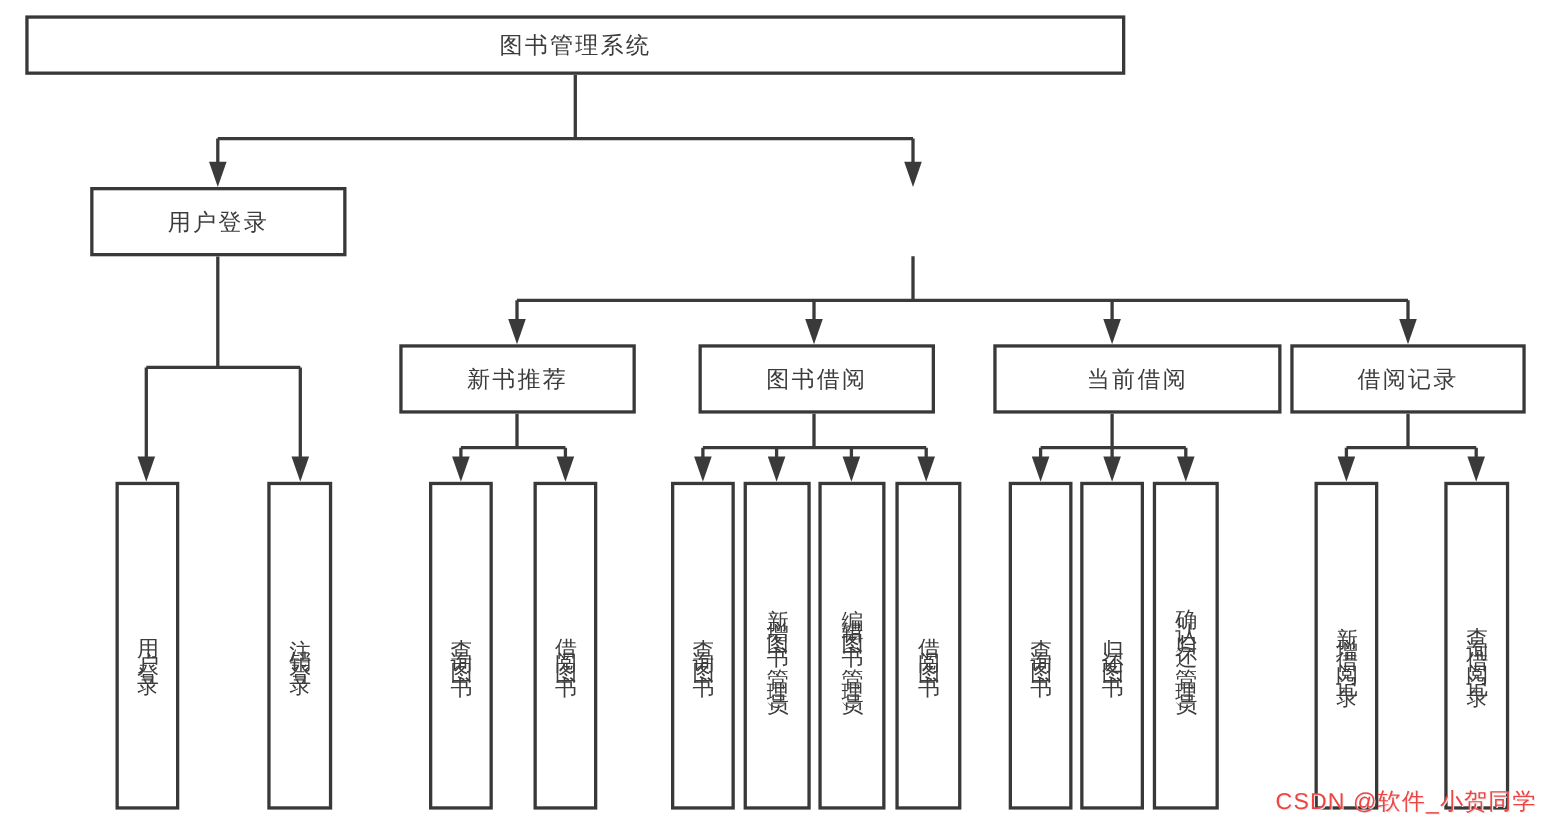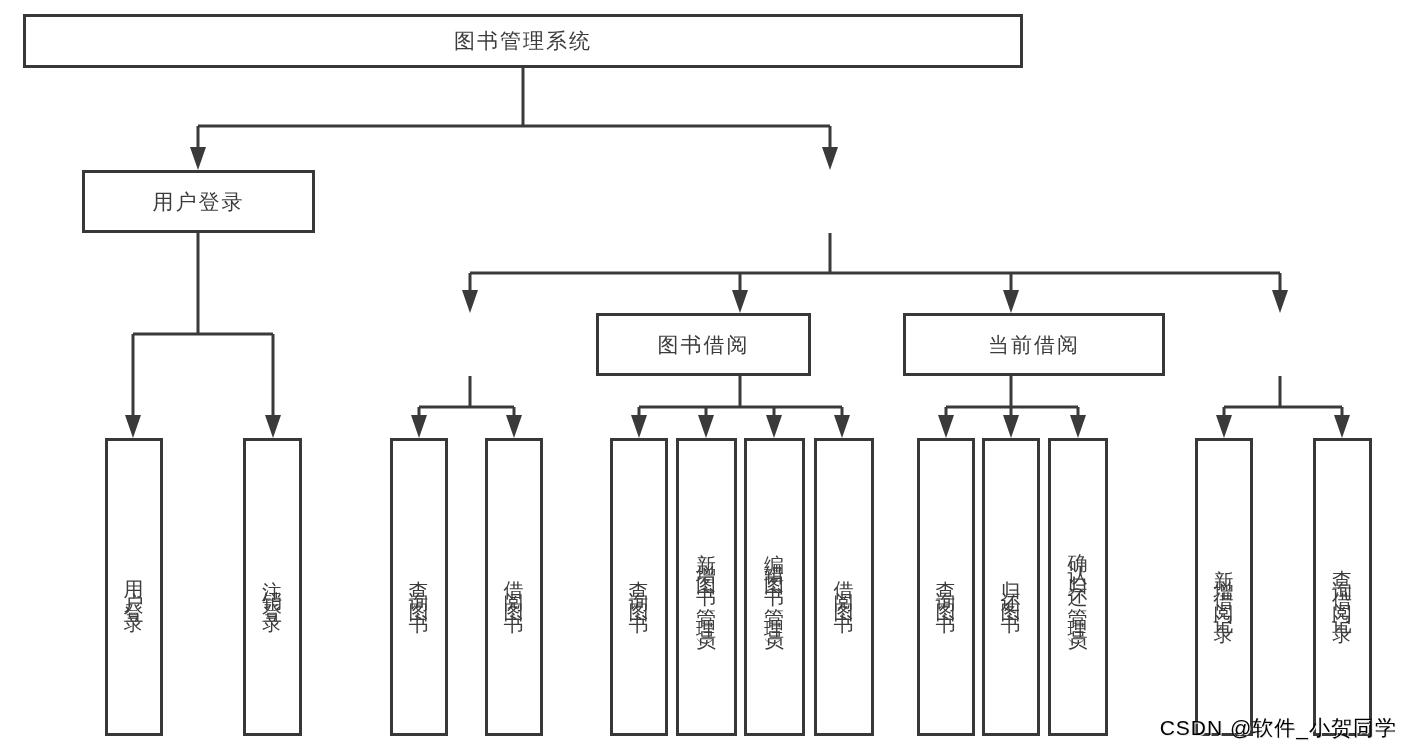--- a/index.html
+++ b/index.html
@@ -33,21 +33,21 @@
     top:438px; height:298px;
     writing-mode:vertical-rl;
     text-orientation:mixed;
     font-size:20px;
     letter-spacing:11px;
     line-height:1;
   }
   .watermark {
     position:absolute;
     top:714px; right:8px;
-    color:#000000;
+    color:#ef4444;
     font-size:21px;
     letter-spacing:1px;
     text-shadow:1px 1px 0 #e9e9e9;
     z-index:5;
     white-space:nowrap;
   }
 </style>
 </head>
 <body>
 
@@ -93,22 +93,24 @@
     <polygon points="1070,415 1086,415 1078,438"></polygon>
 
     <polygon points="1216,415 1232,415 1224,438"></polygon>
     <polygon points="1334,415 1350,415 1342,438"></polygon>
   </svg>
 
   <div class="node h" style="left:23px; top:14px; width:1000px; height:54px">图书管理系统</div>
 
   <div class="node h" style="left:82px; width:233px">用户登录</div>
 
-  <div class="node l3" style="left:596px; width:215px">图书借阅</div>
+  <div class="node l3" style="left:363px; width:215px">新书推荐</div>
+  <div class="node l3" style="left:635px; width:215px">图书借阅</div>
   <div class="node l3" style="left:903px; width:262px">当前借阅</div>
+  <div class="node l3" style="left:1173px; width:214px">借阅记录</div>
 
   <div class="node v" style="left:105px; width:58px">用户登录</div>
   <div class="node v" style="left:243px; width:59px">注销登录</div>
 
   <div class="node v" style="left:390px; width:58px">查询图书</div>
   <div class="node v" style="left:485px; width:58px">借阅图书</div>
 
   <div class="node v" style="left:610px; width:58px">查询图书</div>
   <div class="node v" style="left:676px; width:61px">新增图书（管理员）</div>
   <div class="node v" style="left:744px; width:61px">编辑图书（管理员）</div>

